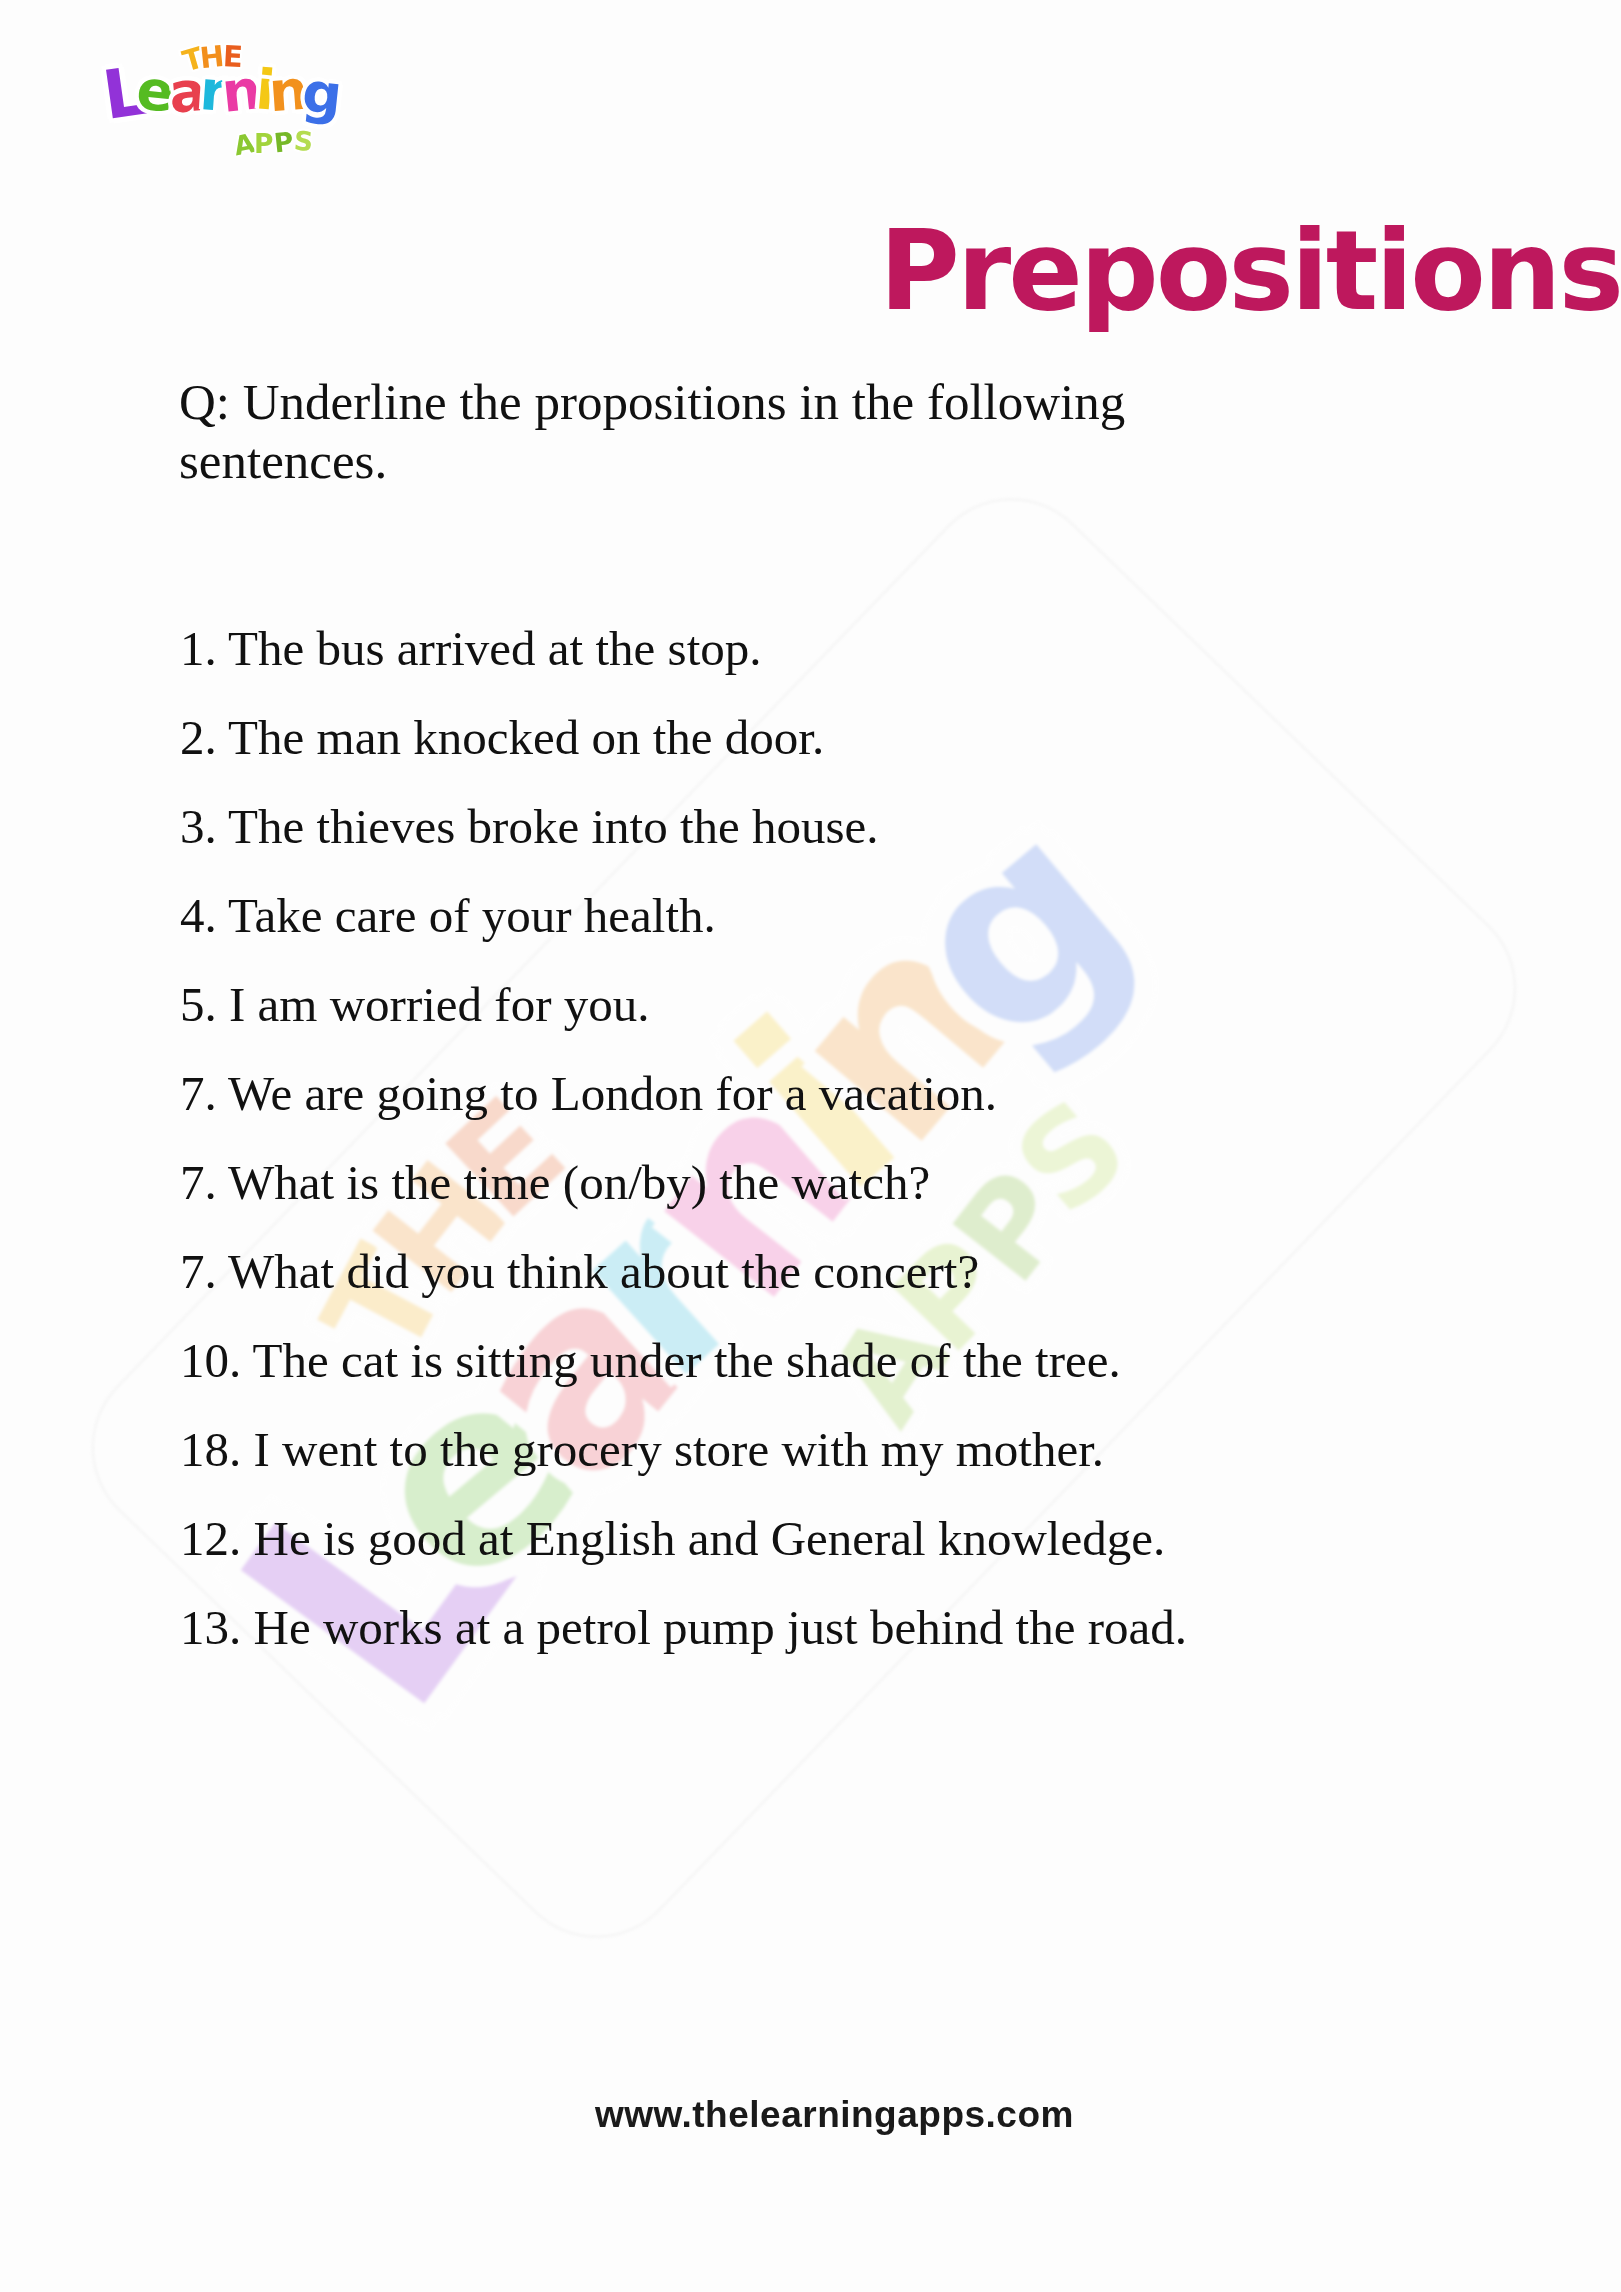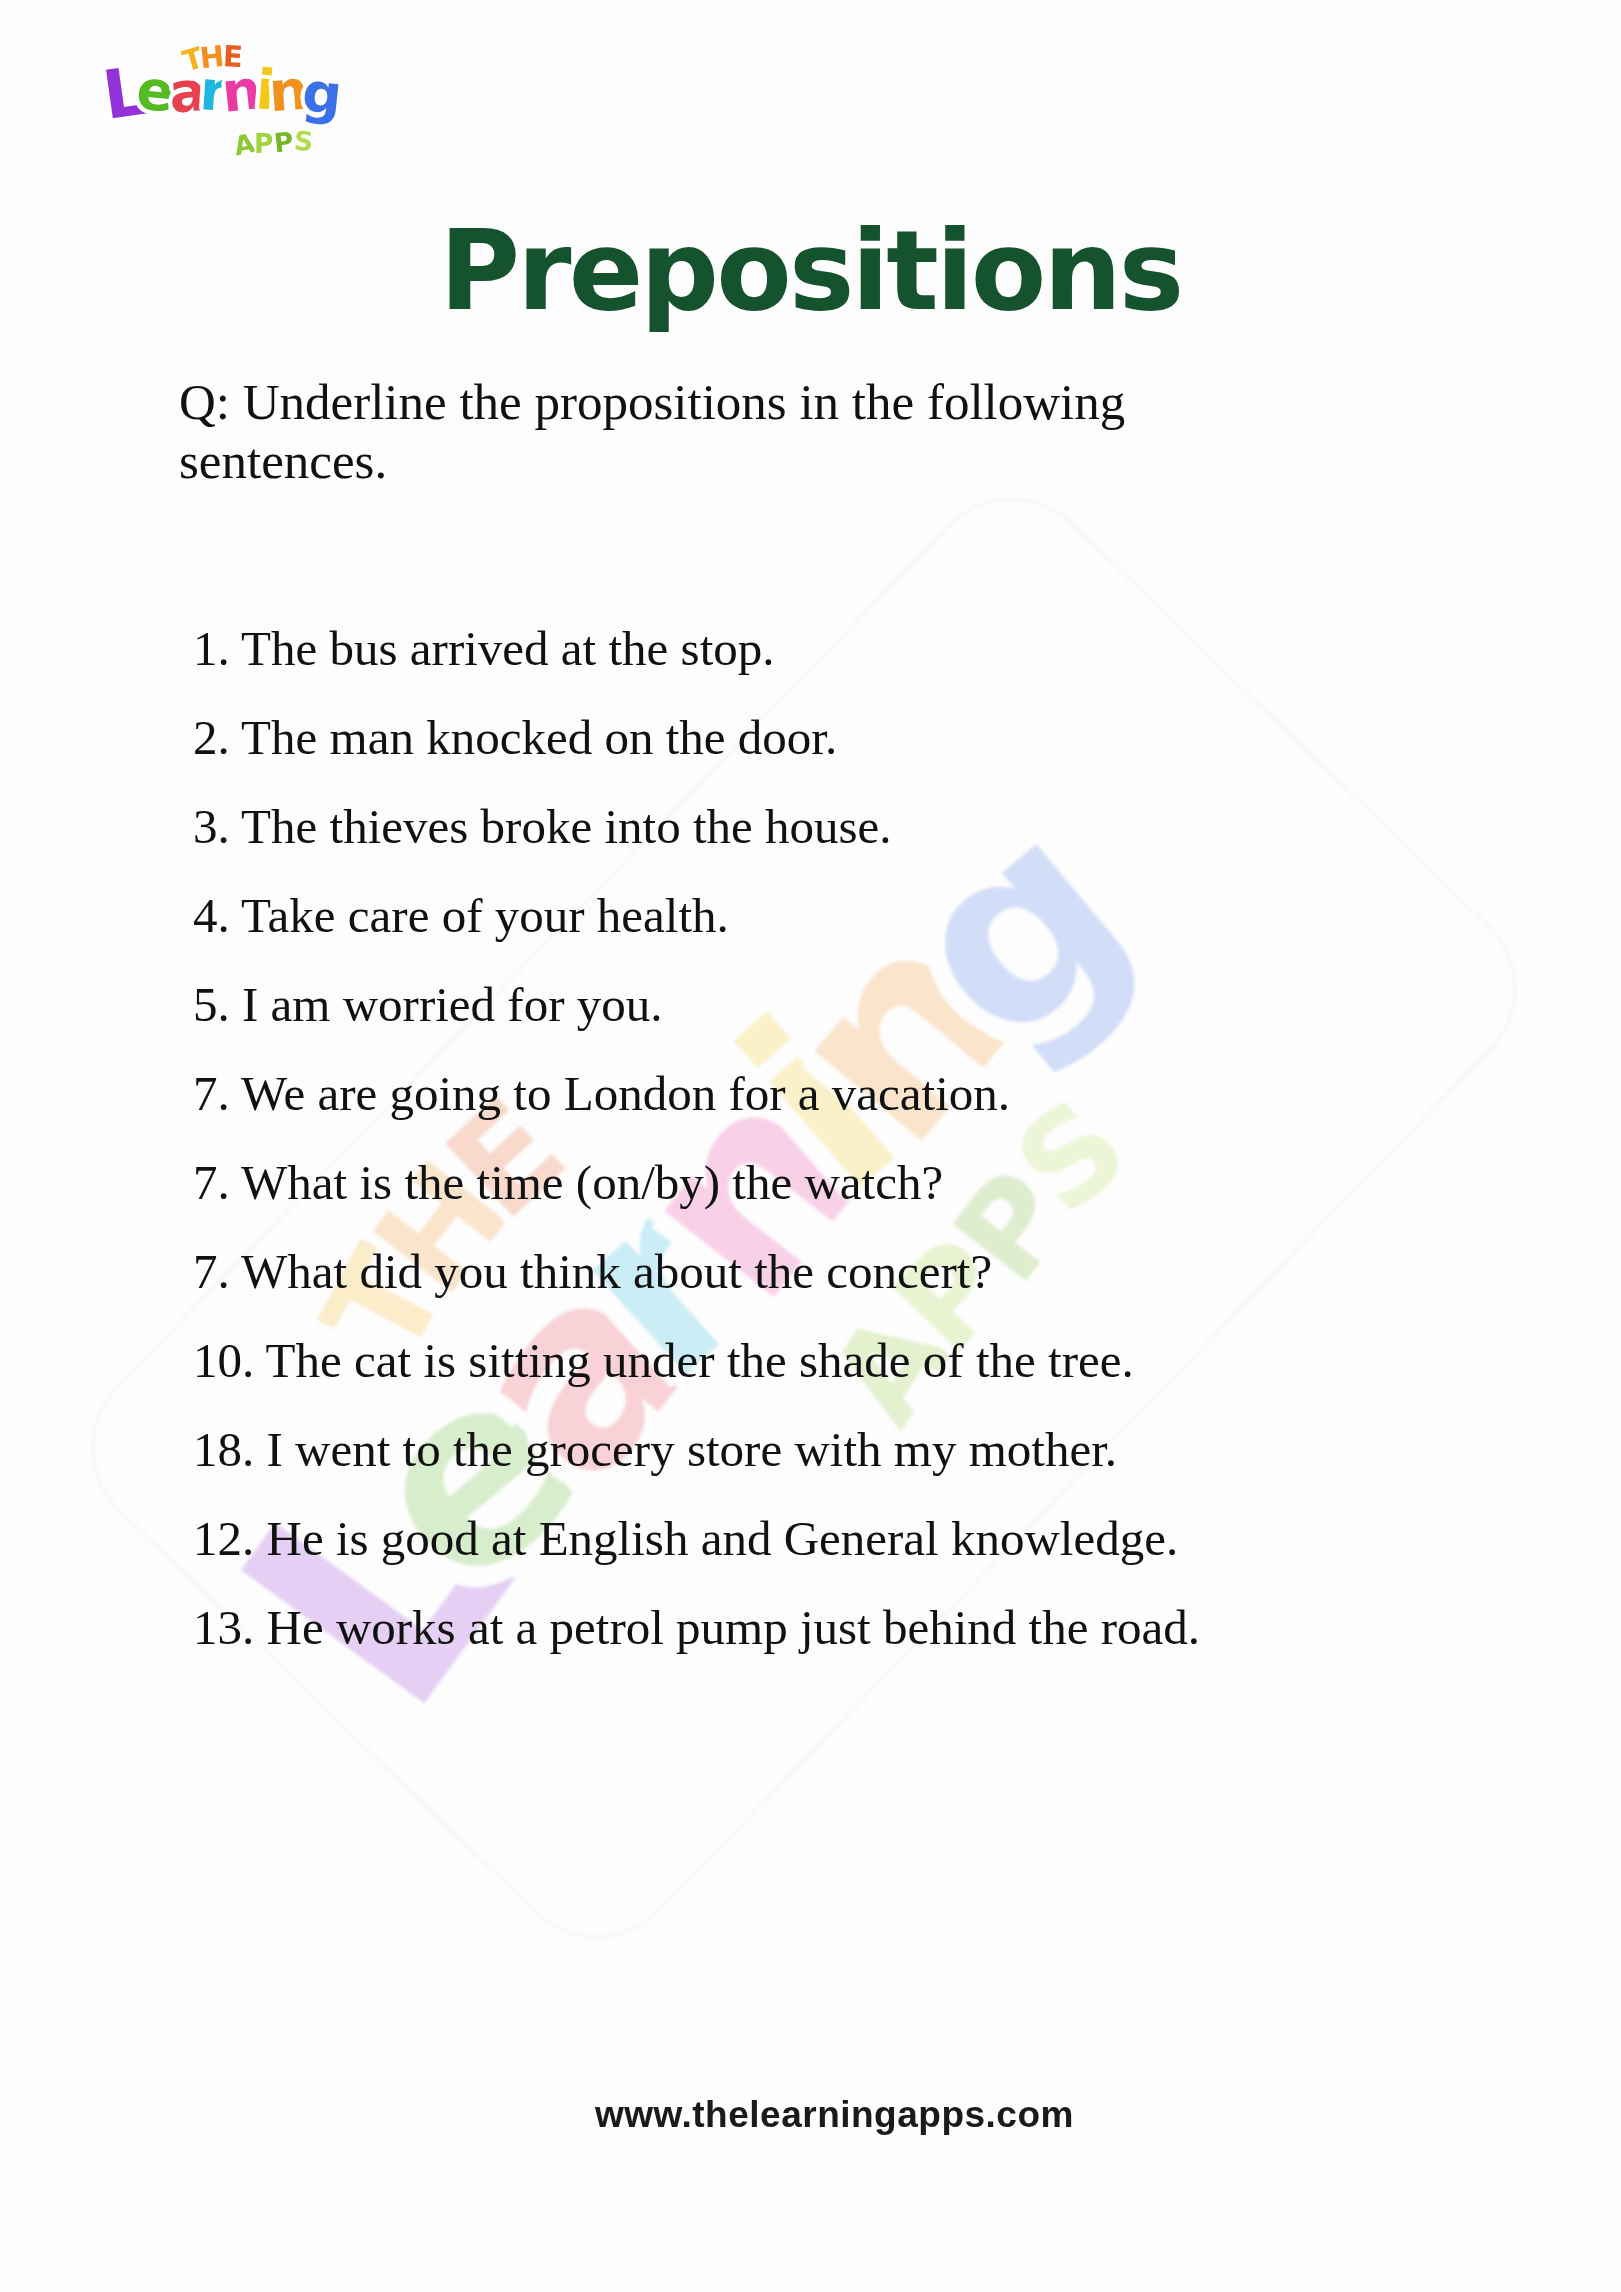--- a/index.html
+++ b/index.html
@@ -64,36 +64,36 @@
   }
   .logo--big{left:0;top:0;width:1255px;height:627px;}
   .logo--big .logo-the{left:235px;top:-19.6px;font-size:137px;letter-spacing:3.9px;transform:rotate(-4deg);}
   .logo--big .logo-learning{left:0;top:98px;font-size:255px;}
   .logo--big .logo-apps{left:537px;top:392px;font-size:127px;letter-spacing:11.8px;transform:rotate(-3deg);}
 
   
   .content{position:relative;z-index:1;}
   .title{
     position:absolute;left:0;top:216px;width:1621px;
-    text-align:center;
+    text-align:right;
     font-family:"DejaVu Sans", sans-serif;
     font-weight:700;
     font-size:110px;
     line-height:110px;
     letter-spacing:-2.9px;
-    color:#14532d;
+    color:#be185d;
     margin:0;
   }
   .question{
     position:absolute;left:179px;top:373px;width:1225px;
     font-size:51px;line-height:59px;
     color:#111111;margin:0;
   }
   .sentence-list{
-    position:absolute;left:193px;top:604px;width:1333px;
+    position:absolute;left:180px;top:604px;width:1333px;
     margin:0;padding:0;list-style:none;
     font-size:49px;line-height:89px;
     color:#111111;
   }
   .footer-url{
     position:absolute;left:0;top:2094px;width:1621px;
     text-align:center;
     font-family:"Liberation Sans", sans-serif;
     font-weight:700;
     font-size:37px;

